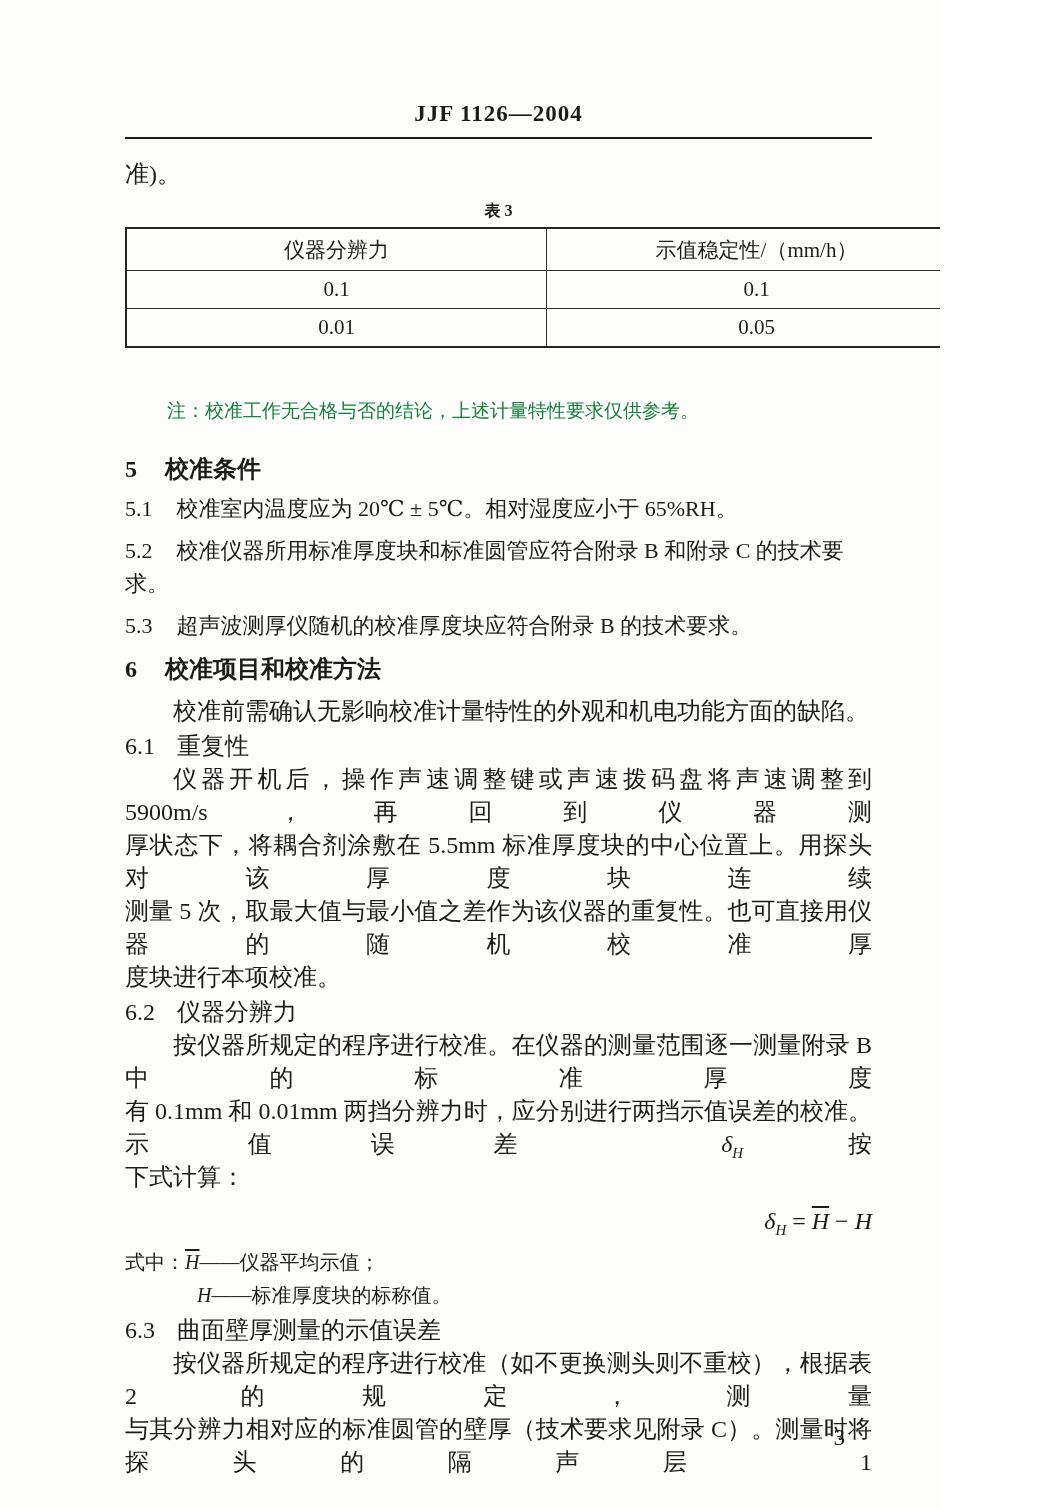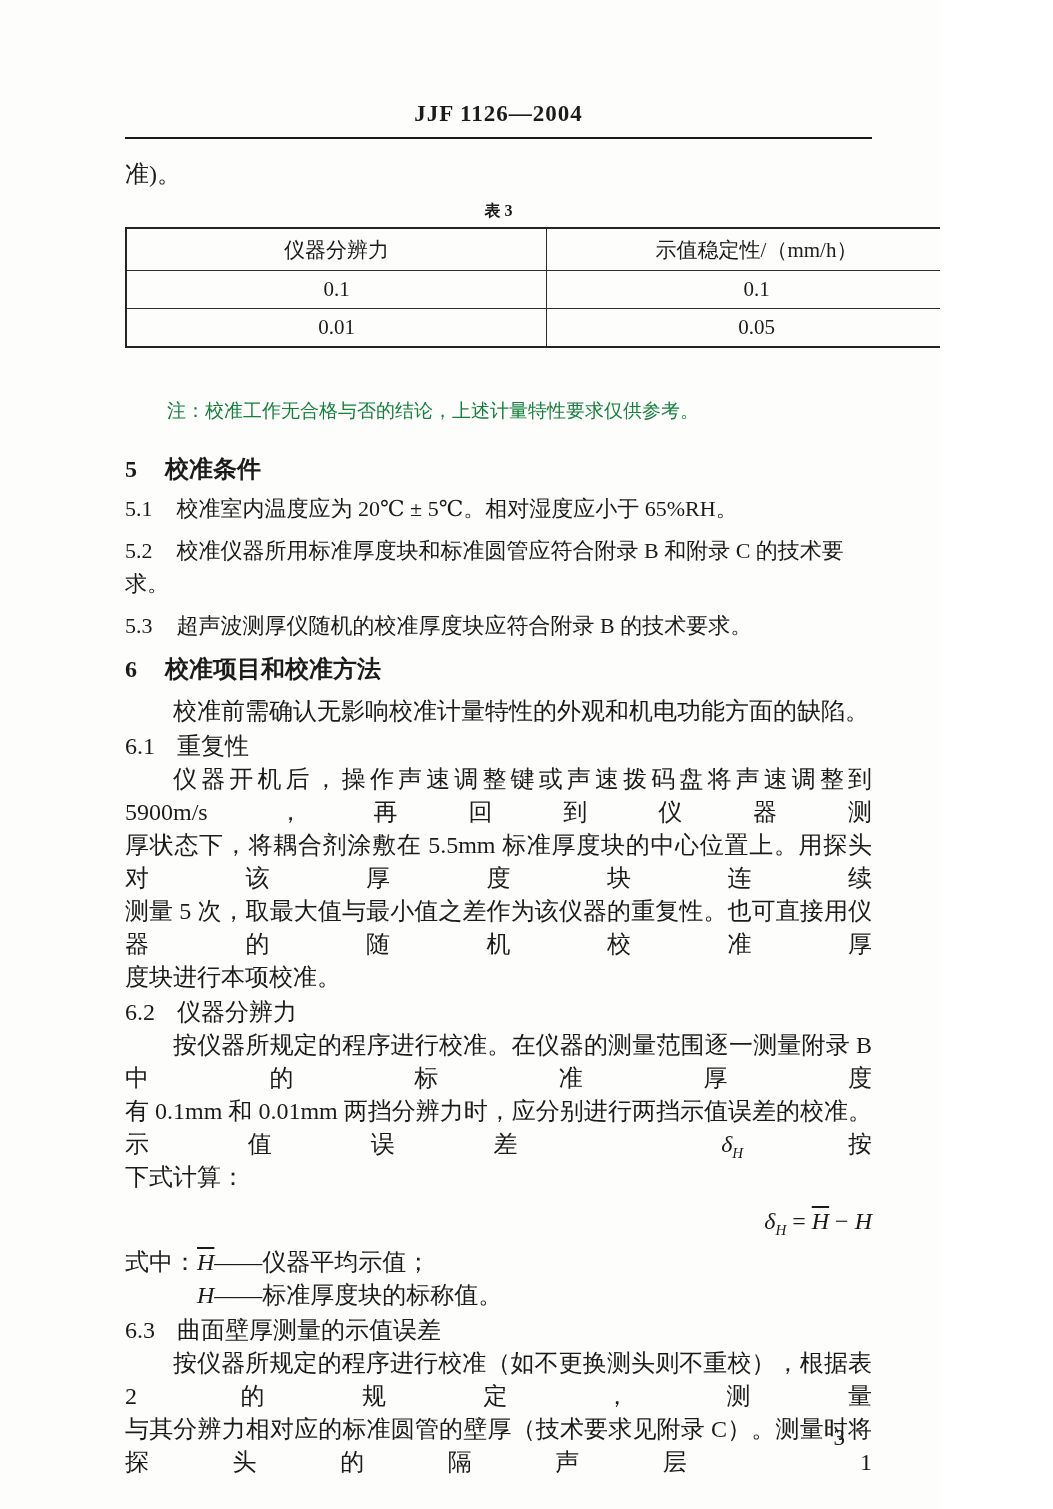--- a/index.html
+++ b/index.html
@@ -27,21 +27,21 @@
   .sub-head{font-size:24px;line-height:34px;margin-top:1px;}
   .sub-head .num{margin-right:22px;}
   .para{font-size:24px;}
   .ln{line-height:33px;text-align:justify;text-align-last:justify;}
   .ln.last{text-align-last:left;}
   .ln.first{text-indent:2em;}
   .formula{margin:7px 0 5px 0;text-align:right;font-size:24px;line-height:40px;}
   i.sym{font-style:italic;}
   sub{font-size:15px;font-style:italic;line-height:0;}
   .mean{text-decoration:overline;font-style:italic;}
-  .where-line{font-size:24px;line-height:33px;}
+  .where-line{font-size:20px;line-height:33px;}
   .indent2{padding-left:72px;}
   .page-num{position:absolute;top:1424px;right:95px;font-size:23px;line-height:28px;}
 </style>
 </head>
 <body>
 
 <div class="page">
 
   <div class="doc-header">JJF 1126—2004</div>
   <hr class="rule">

